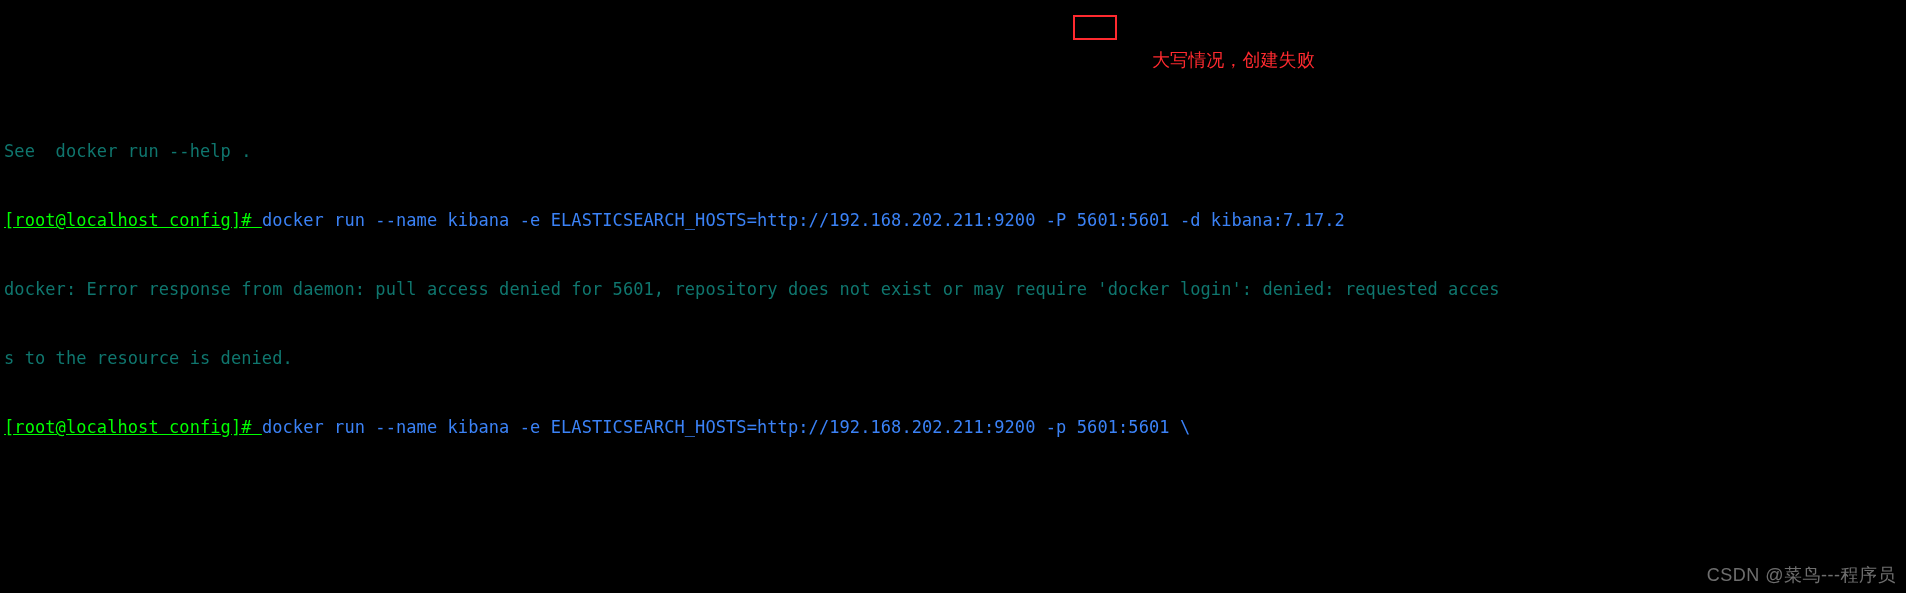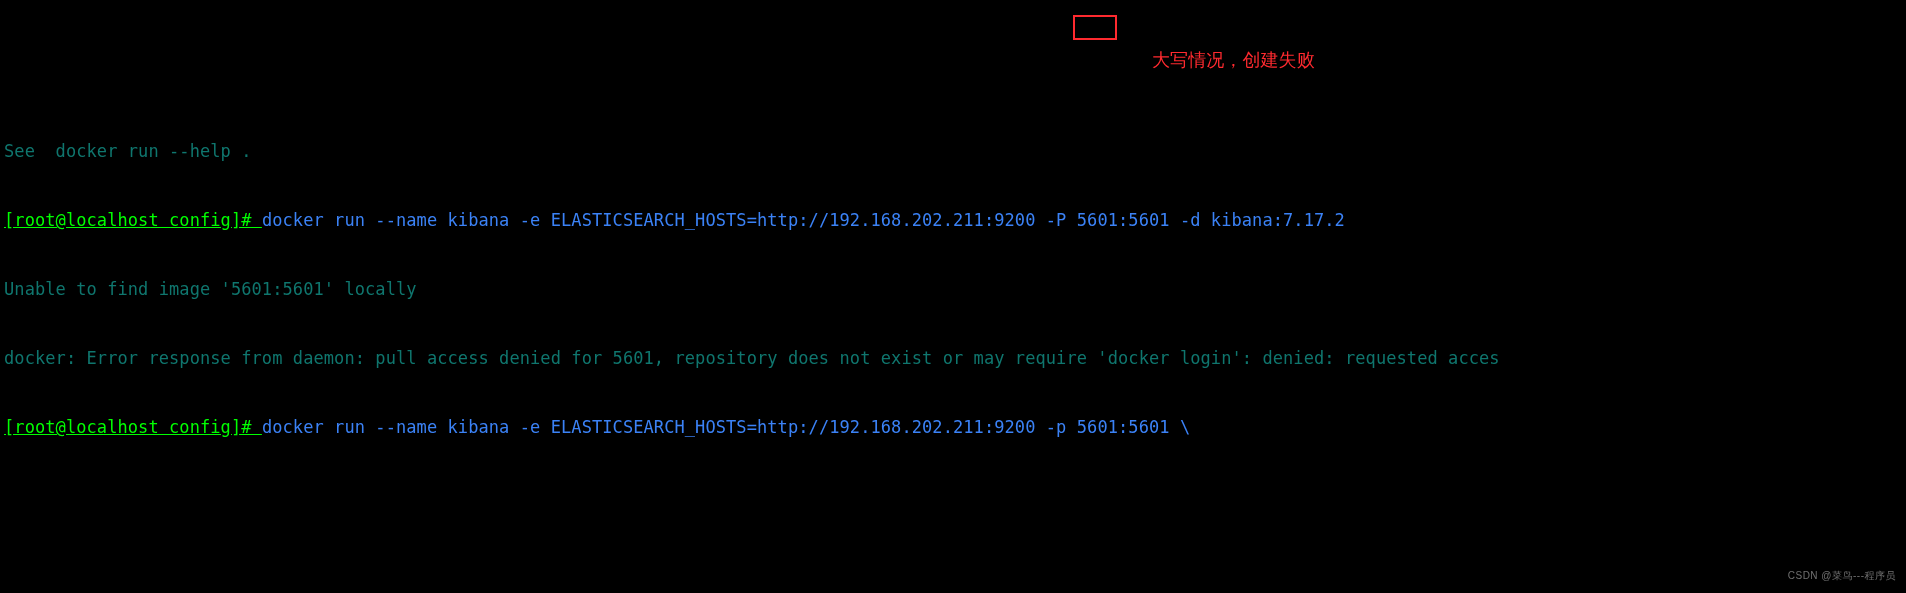--- a/index.html
+++ b/index.html
@@ -39,35 +39,35 @@
     font-size: 18px;
     line-height: 1;
     pointer-events: none;
   }
   .watermark {
     position: absolute;
     right: 10px;
     bottom: 6px;
     color: rgba(200,200,200,0.55);
     font-family: "Microsoft YaHei", "PingFang SC", sans-serif;
-    font-size: 10px;
+    font-size: 18px;
     letter-spacing: 0.5px;
     pointer-events: none;
   }
 </style>
 </head>
 <body>
 
 
 
 <div class="term">
   <div class="line out">See  docker run --help .</div>
   <div class="line"><span class="prompt">[root@localhost config]# </span><span class="cmd">docker run --name kibana -e ELASTICSEARCH_HOSTS=http://192.168.202.211:9200 -P 5601:5601 -d kibana:7.17.2</span></div>
-  <div class="line out">Unable to find image '5601:5601' locally</div>
   <div class="line out">docker: Error response from daemon: pull access denied for 5601, repository does not exist or may require 'docker login': denied: requested acces</div>
+  <div class="line out">s to the resource is denied.</div>
   <div class="line"><span class="prompt">[root@localhost config]# </span><span class="cmd">docker run --name kibana -e ELASTICSEARCH_HOSTS=http://192.168.202.211:9200 -p 5601:5601 \</span></div>
   
   
   
 
   
 
   
 </div>
 

